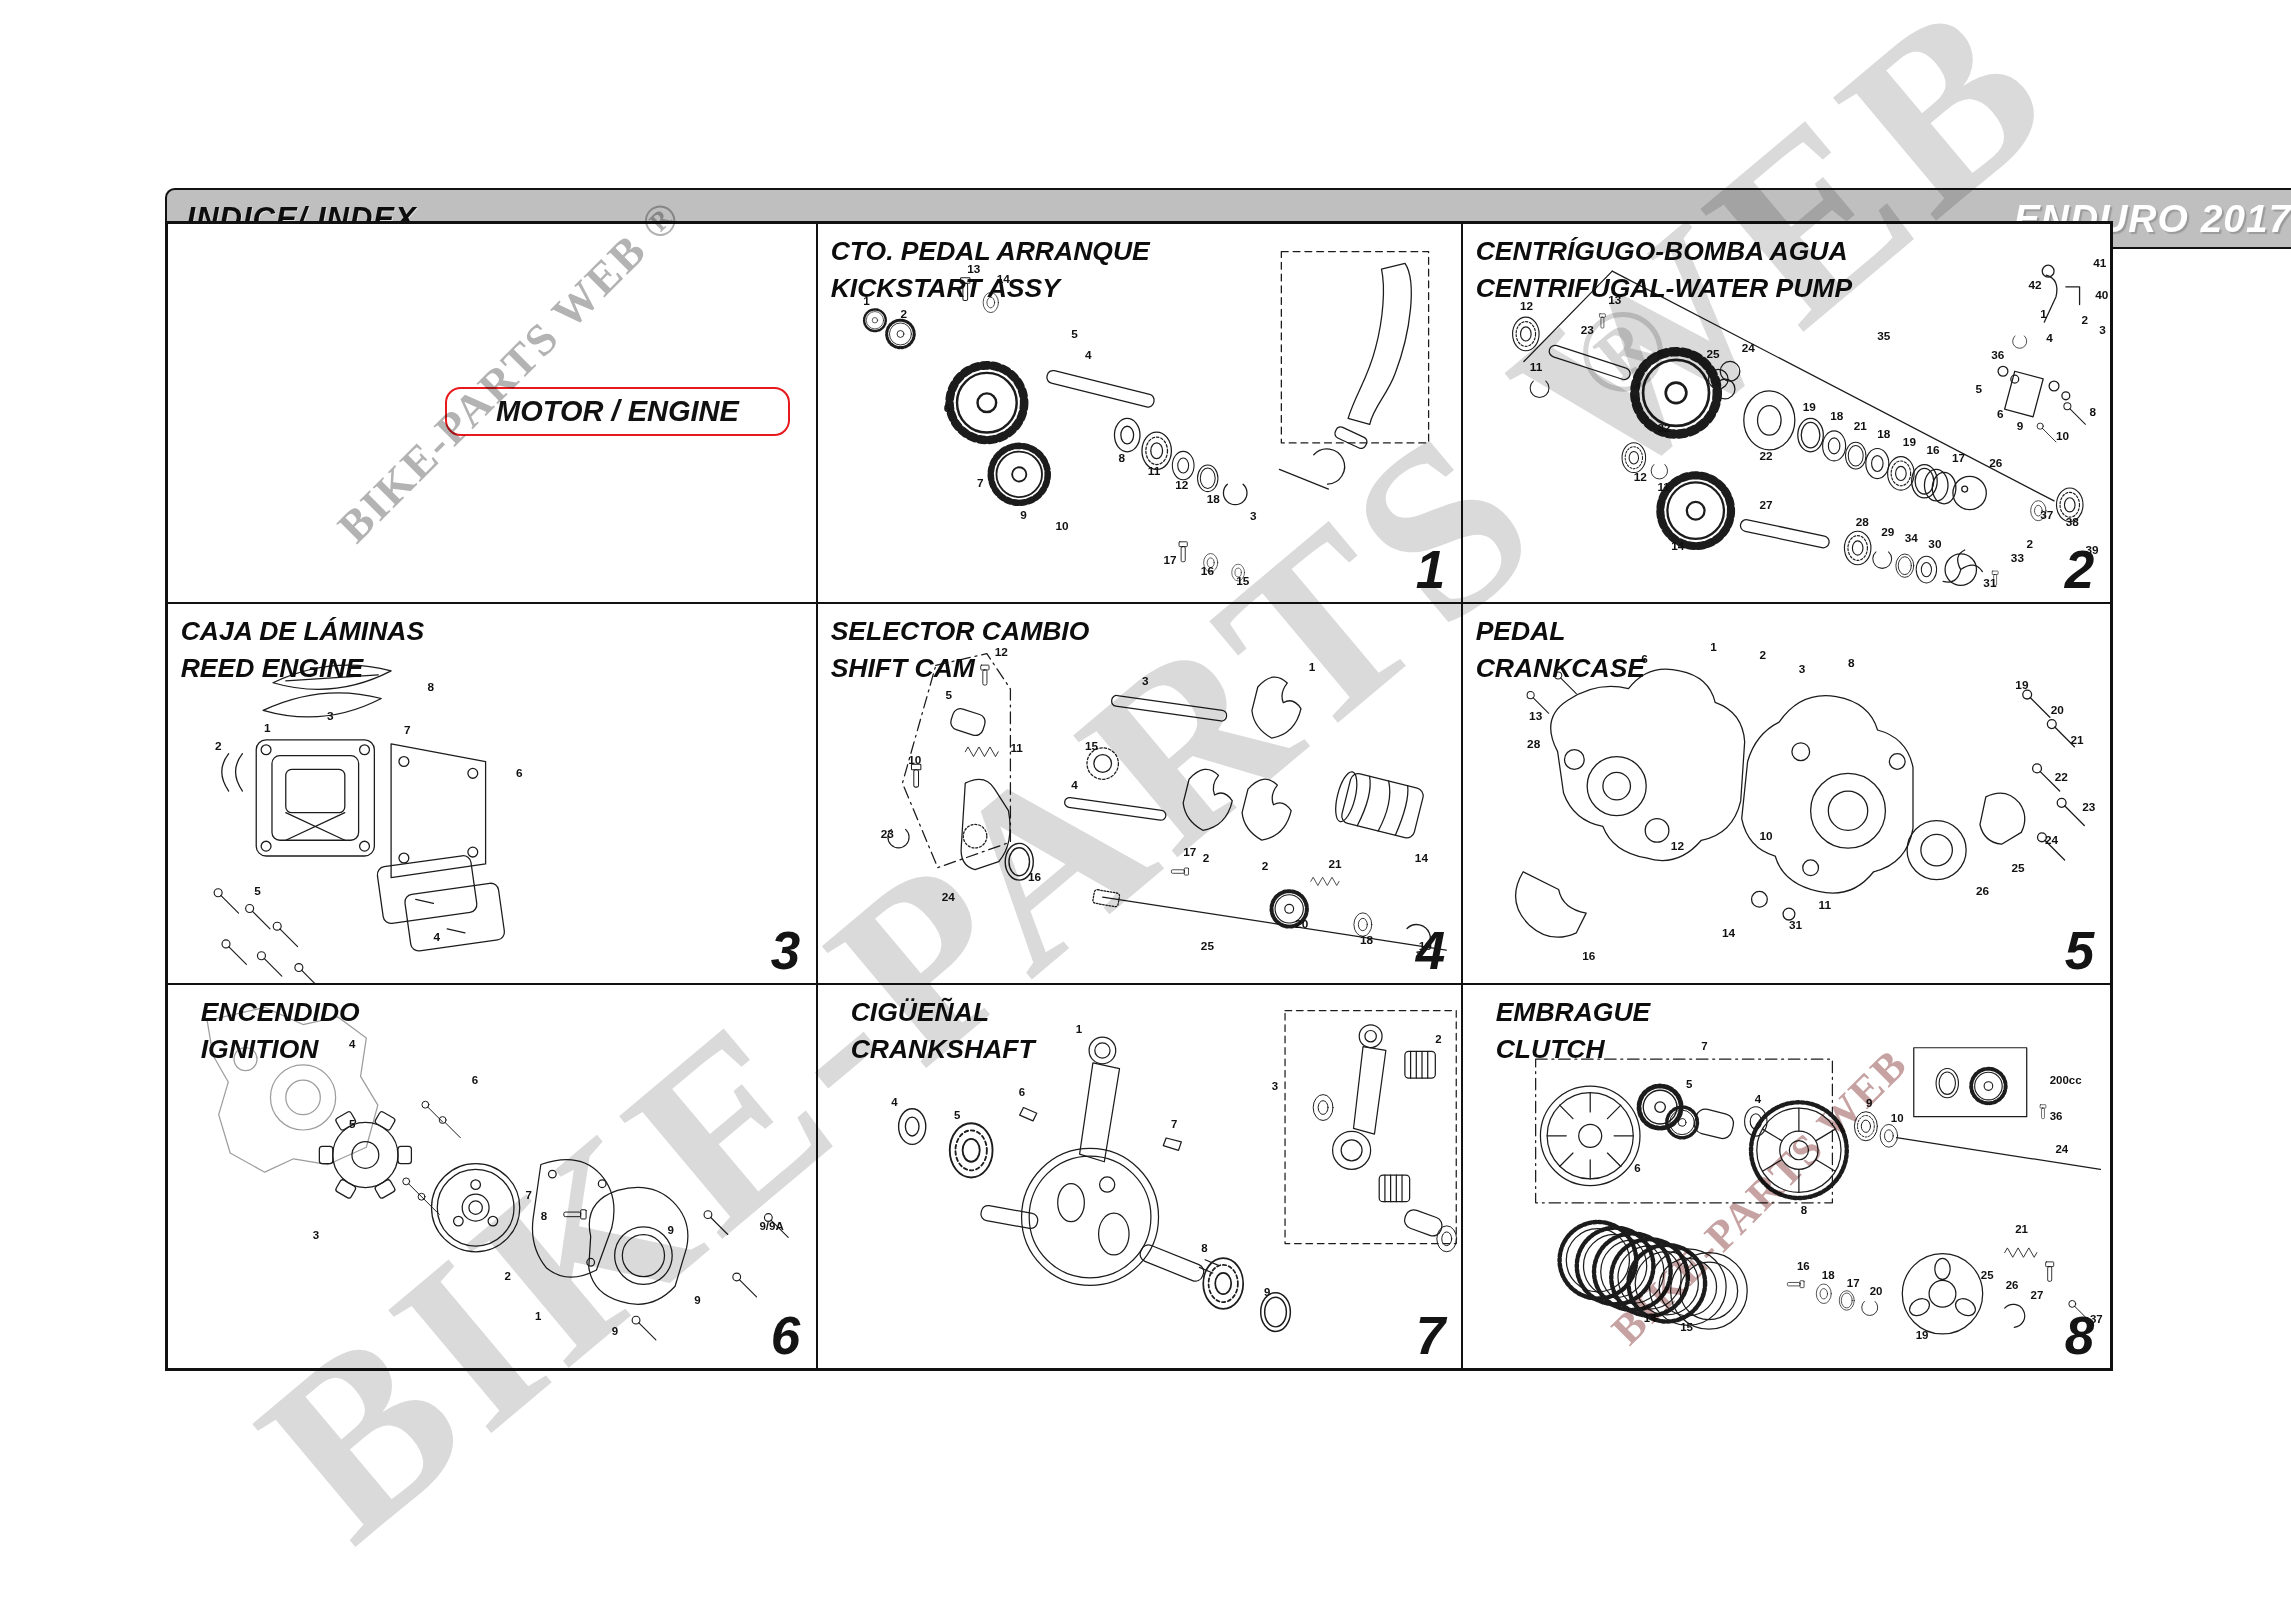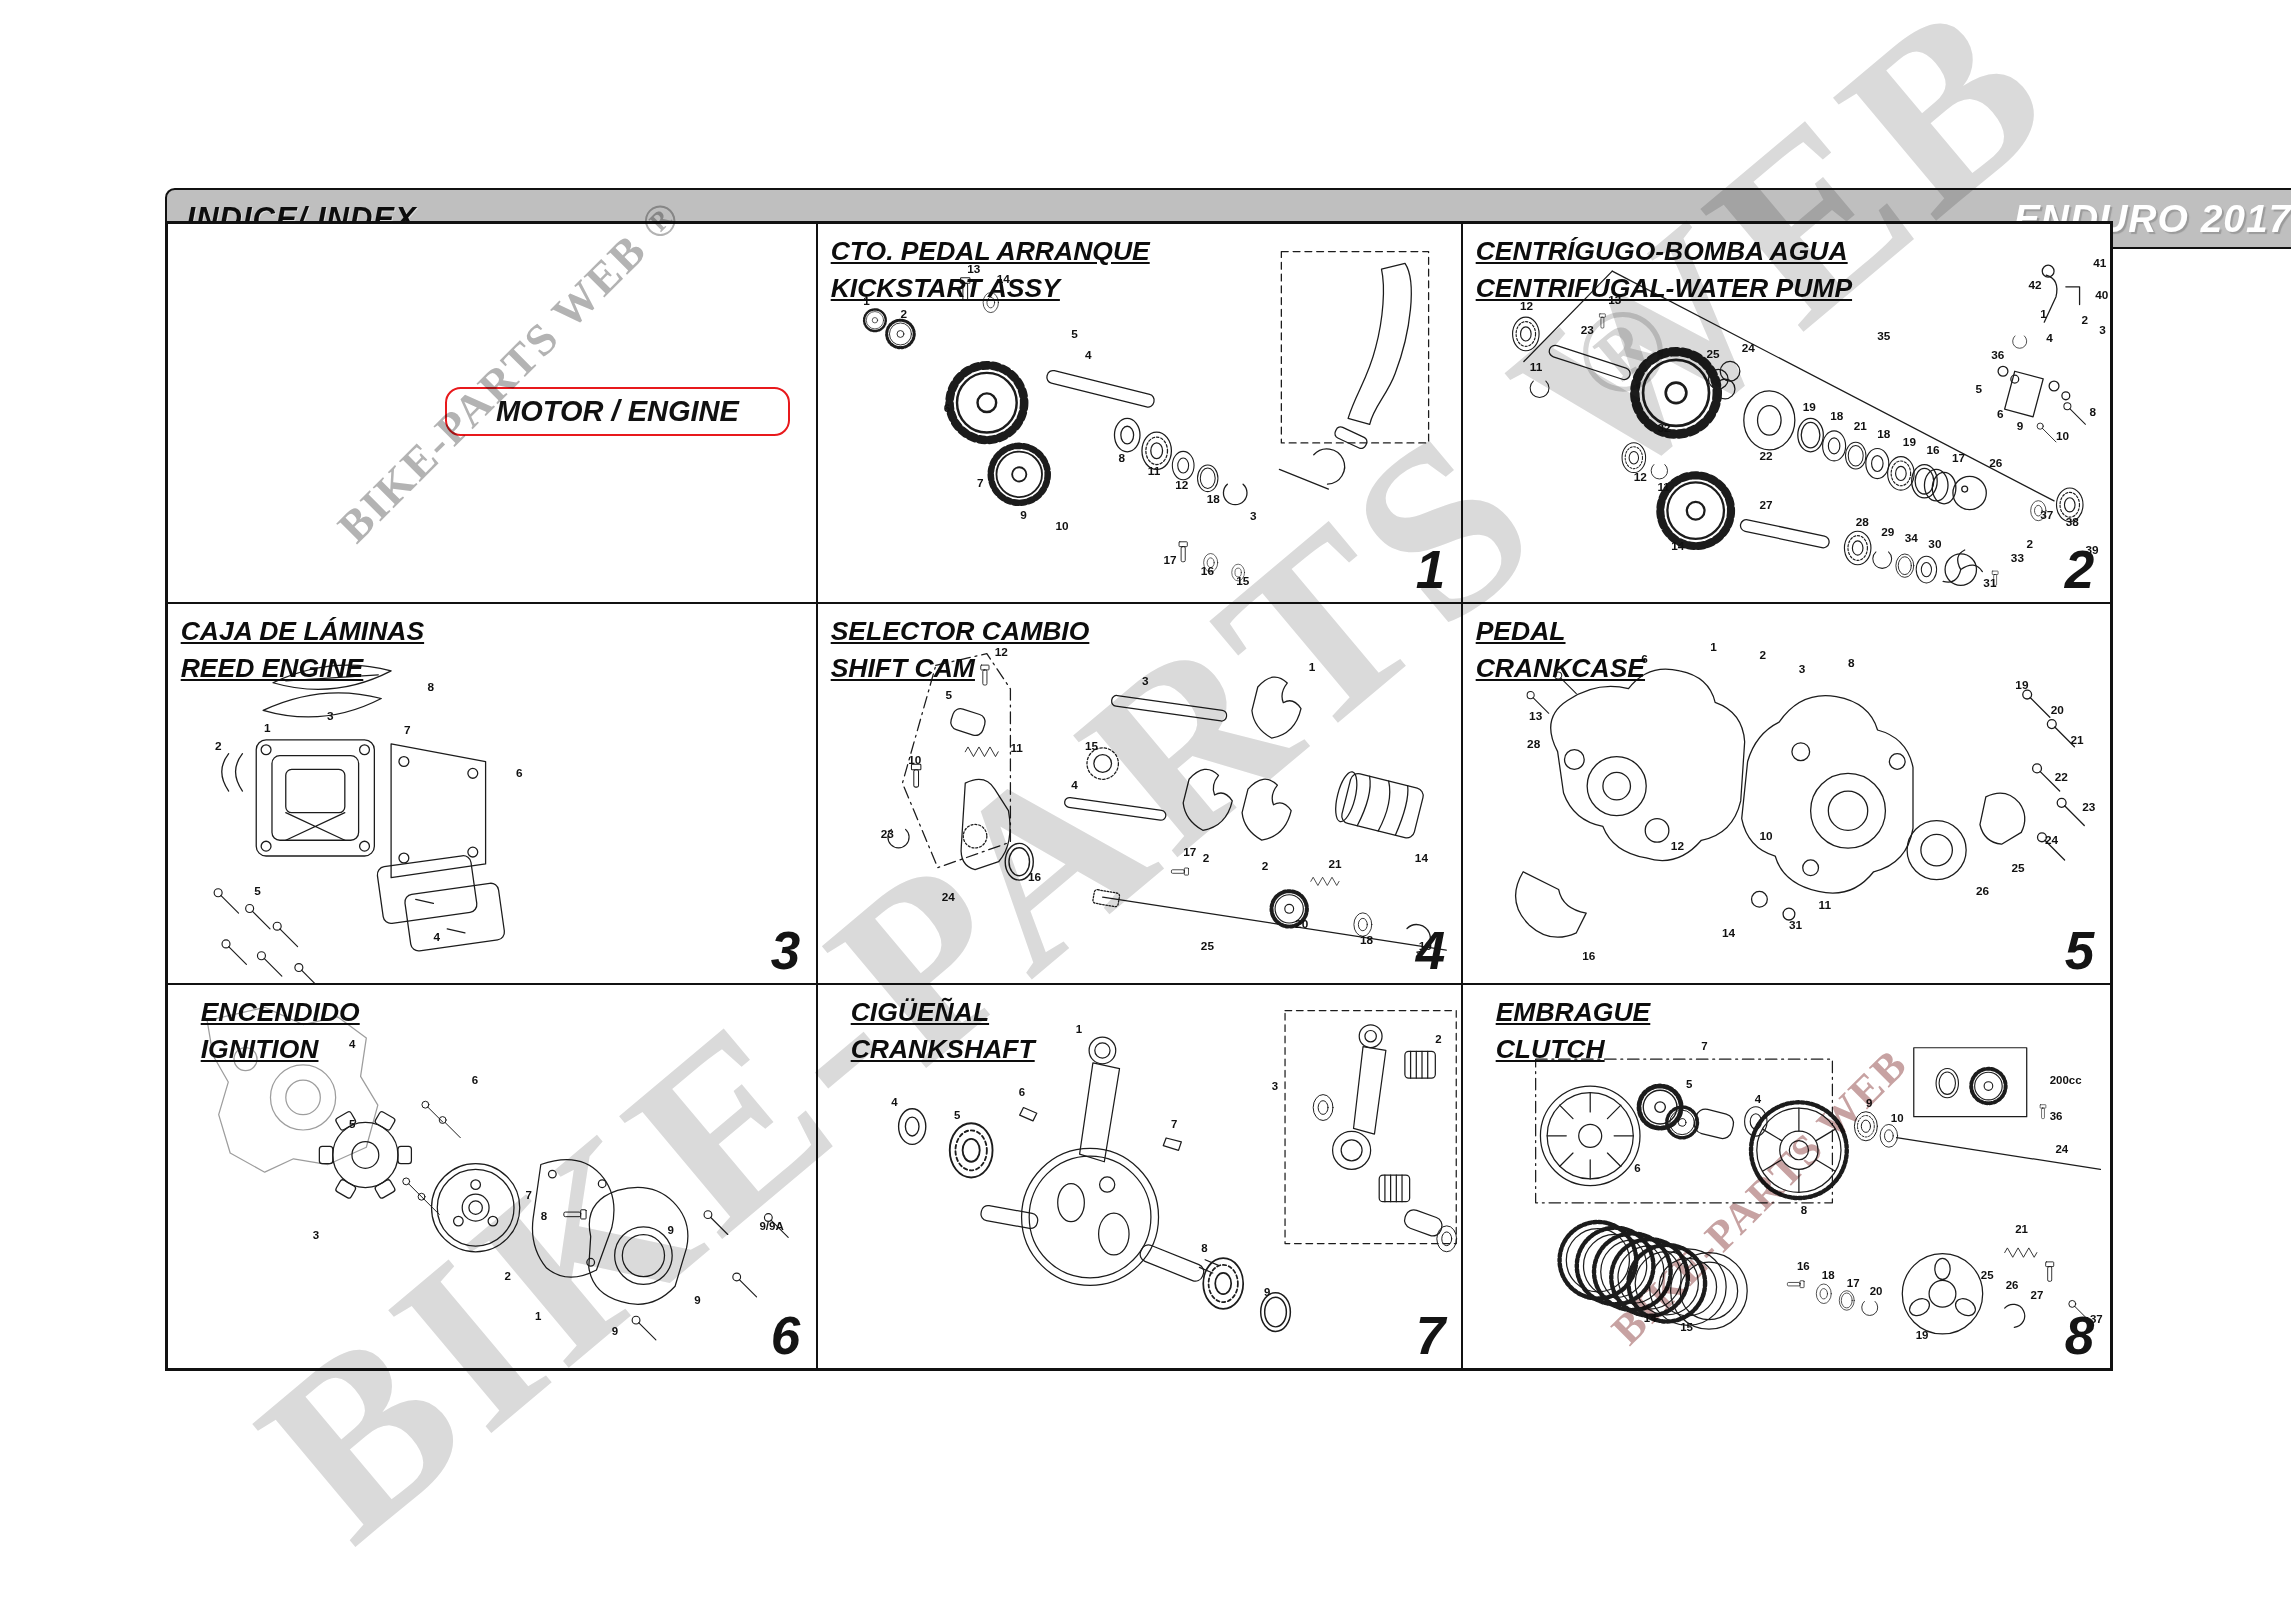--- a/index.html
+++ b/index.html
@@ -15,21 +15,21 @@
   .hdr-right{font:italic bold 39px "Liberation Sans",sans-serif;color:#fff;
     text-shadow:2px 2px 1px rgba(110,110,110,.45);letter-spacing:1px;}
   
   .grid{position:absolute;left:165px;top:221px;width:1948px;height:1150px;
     border:3.9px solid #111;box-sizing:border-box;display:grid;
     grid-template-columns:650px 645px auto;grid-template-rows:380px 381px auto;background:#fff;}
   .cell{position:relative;border-right:2.9px solid #111;border-bottom:2.9px solid #111;overflow:hidden;}
   .cell:nth-child(3n){border-right:none;}
   .cell:nth-child(n+7){border-bottom:none;margin-left:20px;}
   .cell-title{position:absolute;top:8.8px;left:12.7px;z-index:6;
-    font:italic bold 26.5px/1.4 "Liberation Sans",sans-serif;color:#0d0d0d;white-space:pre;text-decoration:underline;}
+    font:italic bold 26.5px/1.4 "Liberation Sans",sans-serif;color:#0d0d0d;white-space:pre;}
   .cell-num{position:absolute;bottom:2px;right:15.7px;z-index:6;
     font:italic bold 53px "Liberation Sans",sans-serif;color:#141414;}
   
   .motor-box{position:absolute;left:277px;top:163px;width:345px;height:49px;z-index:6;
     border:2.9px solid #e8191c;border-radius:15.7px;background:#fff;box-sizing:border-box;
     display:flex;align-items:center;justify-content:center;
     font:italic bold 29px "Liberation Sans",sans-serif;color:#111;}
   
   .wm{position:absolute;pointer-events:none;mix-blend-mode:multiply;white-space:nowrap;
     font-family:"Liberation Serif",serif;font-weight:bold;z-index:40;}

